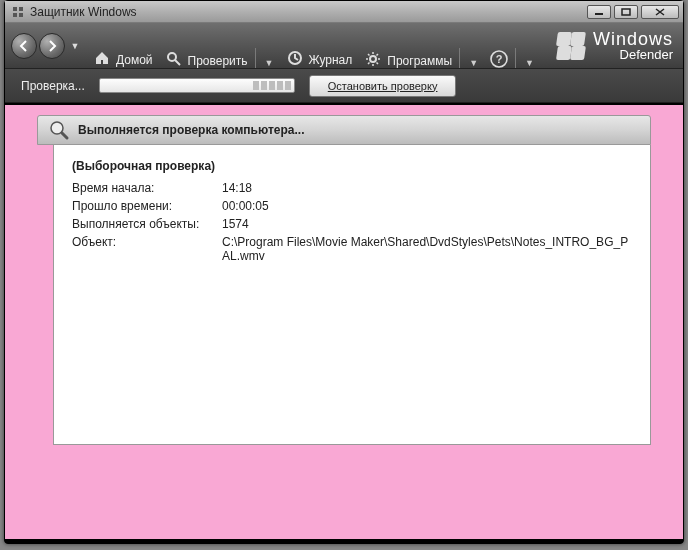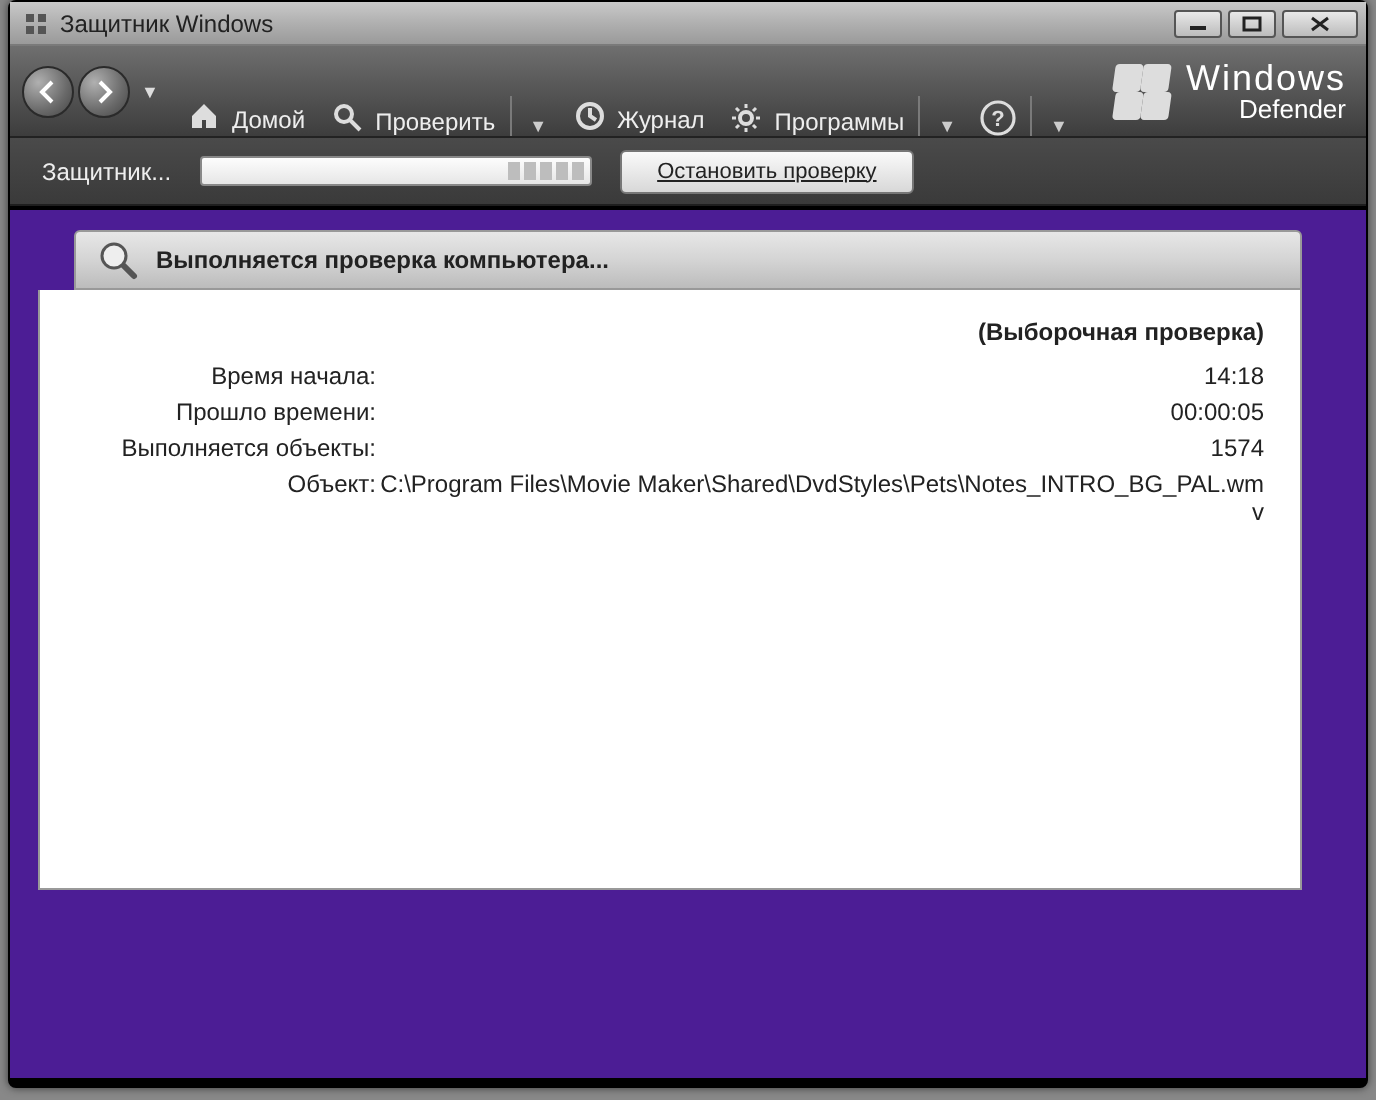--- a/index.html
+++ b/index.html
@@ -120,47 +120,46 @@
     border-radius:3px;
     font-size:11px;
     cursor:pointer;
     color:#222;
     text-decoration:underline;
   }
   .content-outer {
     position:absolute;
     left:0; right:0;
     top:104px; bottom:4px;
-    background:#4c1d95;
+    background:#f9a8d4;
     padding: 6px 6px 6px 6px;
   }
   .banner {
     margin: 4px 26px 0 26px;
     height:30px;
     background: linear-gradient(to bottom,#e7e7e7 0%, #d4d4d4 50%, #bcbcbc 100%);
     border:1px solid #999;
     border-radius:3px 3px 0 0;
     display:flex; align-items:center;
     padding:0 10px;
     font-size:12px; font-weight:bold; color:#222;
     gap:8px;
   }
   .banner .magicon {
     width:22px; height:22px; display:inline-flex; align-items:center; justify-content:center;
   }
   .panel {
-    margin: 0 26px 0 8px;
+    margin: 0 26px 0 42px;
     background:#fff;
     border:1px solid #999;
     border-top:none;
     height:300px;
     padding:14px 18px;
     color:#222;
     font-size:12px;
-    text-align:right;
   }
   .panel .subhead { font-weight:bold; font-size:12px; margin-bottom:8px;}
   .kv { display:flex; margin:4px 0; font-size:12px;}
   .kv .k { width:150px; }
   .kv .v { flex:1; word-break:break-all;}
 </style>
 </head>
 <body>
 
 <div class="window">
@@ -268,21 +267,21 @@
           <span></span>
       </span>
       <span class="txt">
         <div class="w">Windows</div>
         <div class="d">Defender</div>
       </span>
     </div>
   </div>
 
   <div class="statusbar">
-    <span>Защитник...</span>
+    <span>Проверка...</span>
     <div class="progress">
       <div class="ticks">
           <span></span>
           <span></span>
           <span></span>
           <span></span>
           <span></span>
         </div>
     </div>
     <button class="stopbtn">Остановить проверку</button>

